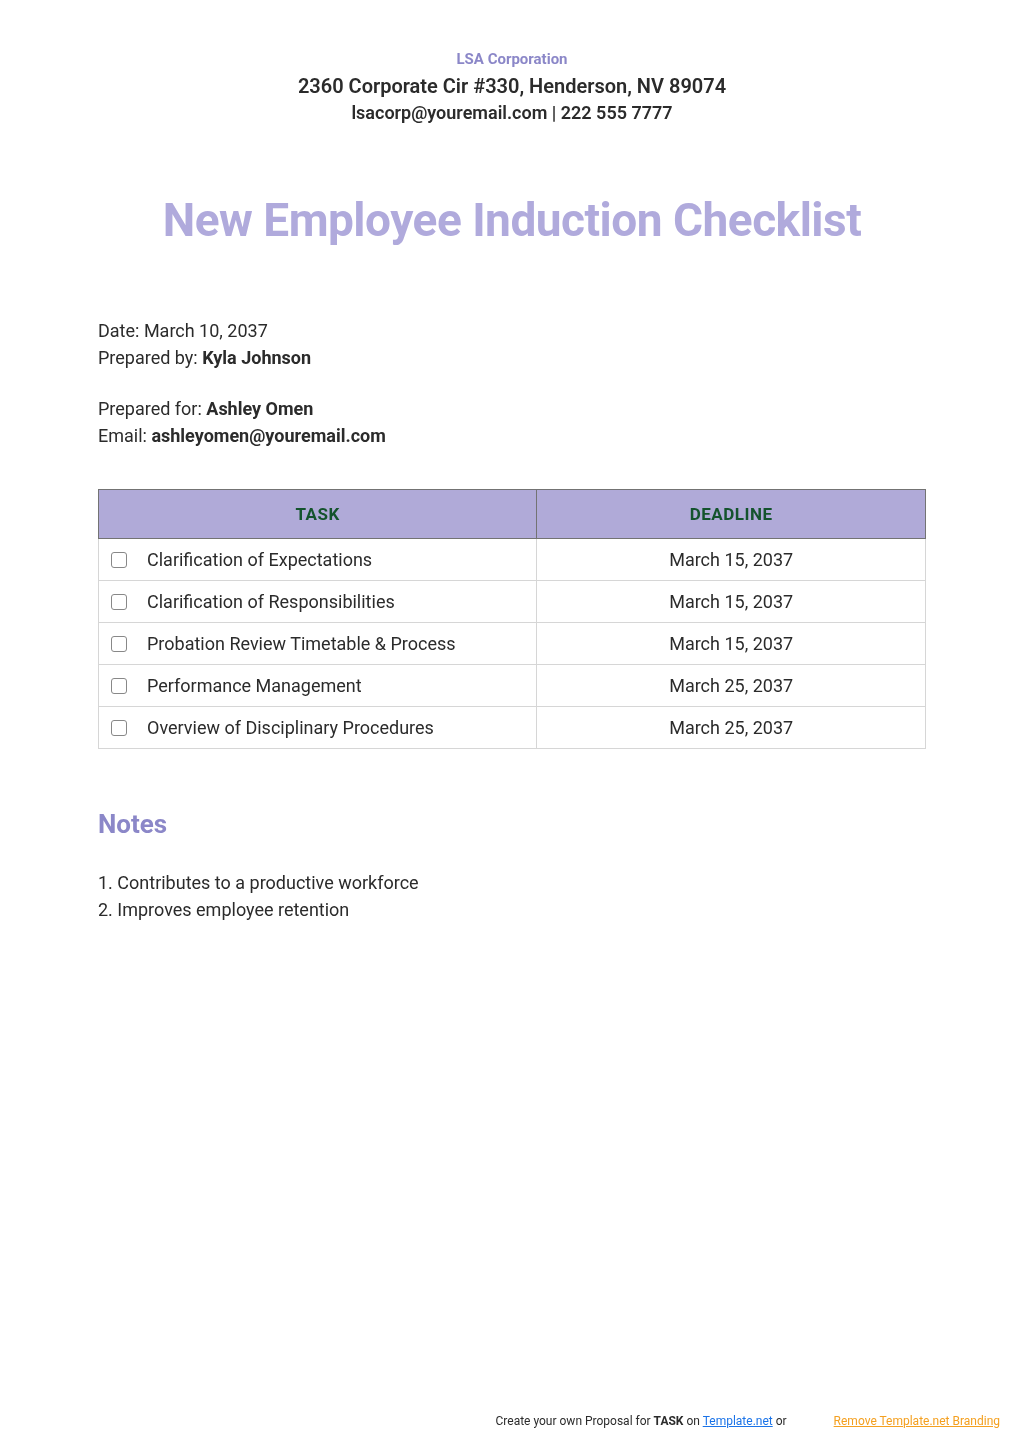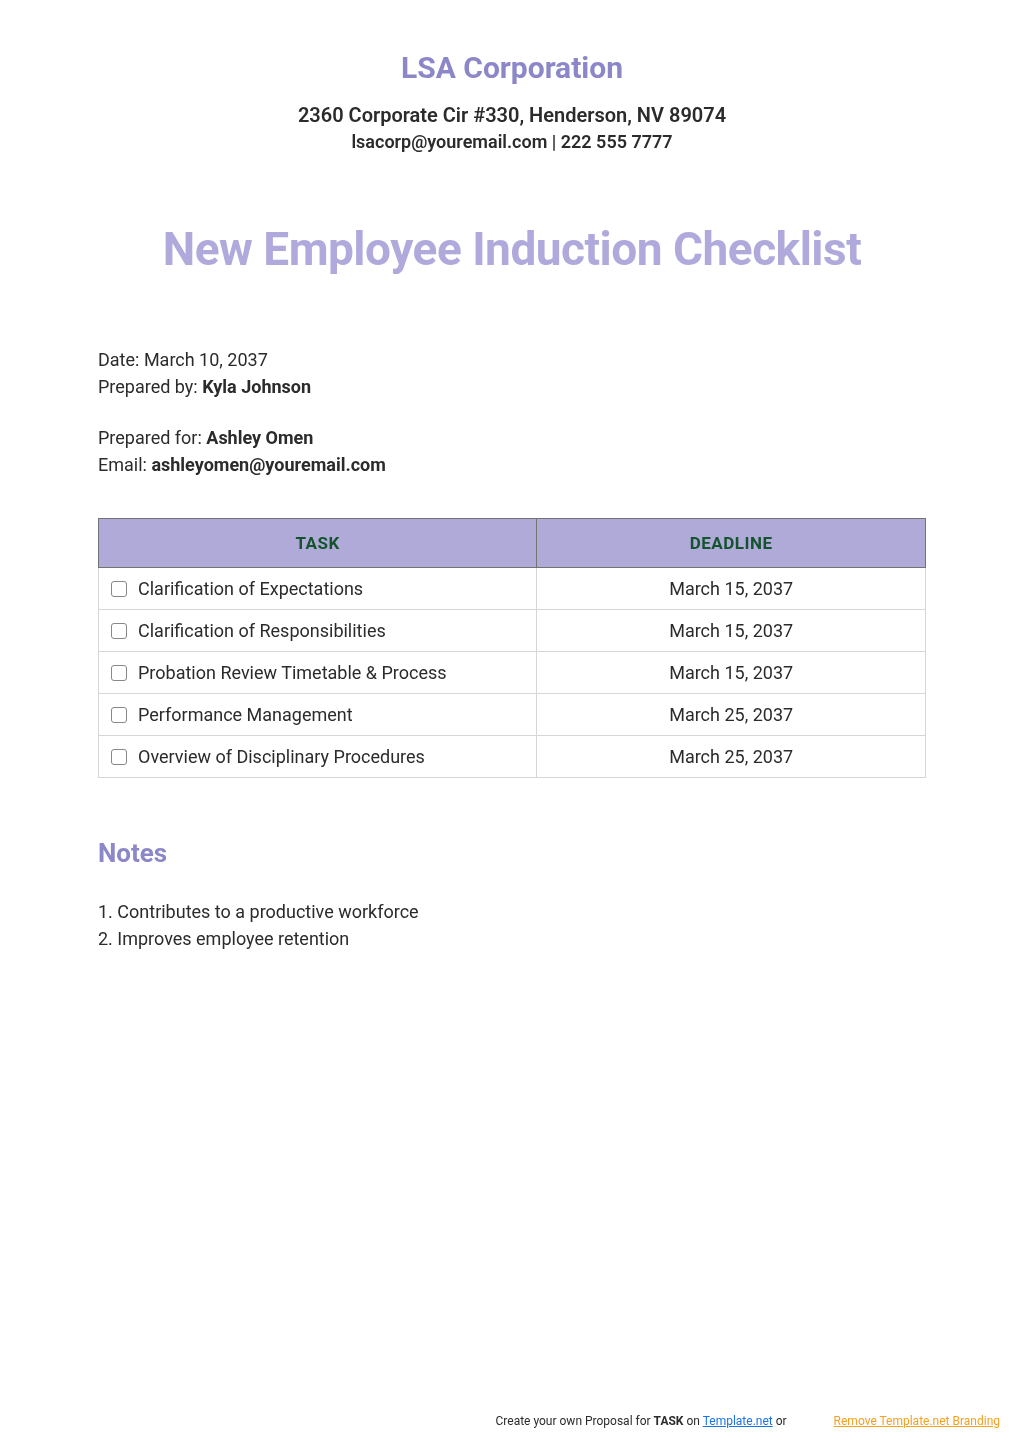--- a/index.html
+++ b/index.html
@@ -13,24 +13,24 @@
     background: #ffffff;
     font-family: -apple-system, BlinkMacSystemFont, "Segoe UI", Roboto, Helvetica, Arial, sans-serif;
     color: #2b2b2b;
     position: relative;
   }
   .page {
     padding: 50px 98px 0 98px;
   }
   .company-name {
     text-align: center;
-    font-size: 30px;
+    font-size: 15px;
     font-weight: 700;
     color: #8b87c8;
-    margin-bottom: 18px;
+    margin-bottom: 6px;
   }
   .company-address {
     text-align: center;
     font-size: 20px;
     font-weight: 600;
     color: #2b2b2b;
     margin-bottom: 4px;
   }
   .company-contact {
     text-align: center;
@@ -78,21 +78,21 @@
   }
   .checklist-table td {
     border: 1px solid #d6d6d6;
     padding: 10px 12px;
     font-size: 18px;
     vertical-align: middle;
   }
   .task-cell {
     display: flex;
     align-items: center;
-    gap: 11px;
+    gap: 20px;
   }
   .checkbox {
     width: 16px;
     height: 16px;
     border: 1.5px solid #888;
     border-radius: 3px;
     flex-shrink: 0;
     display: inline-block;
   }
   .deadline-cell {

